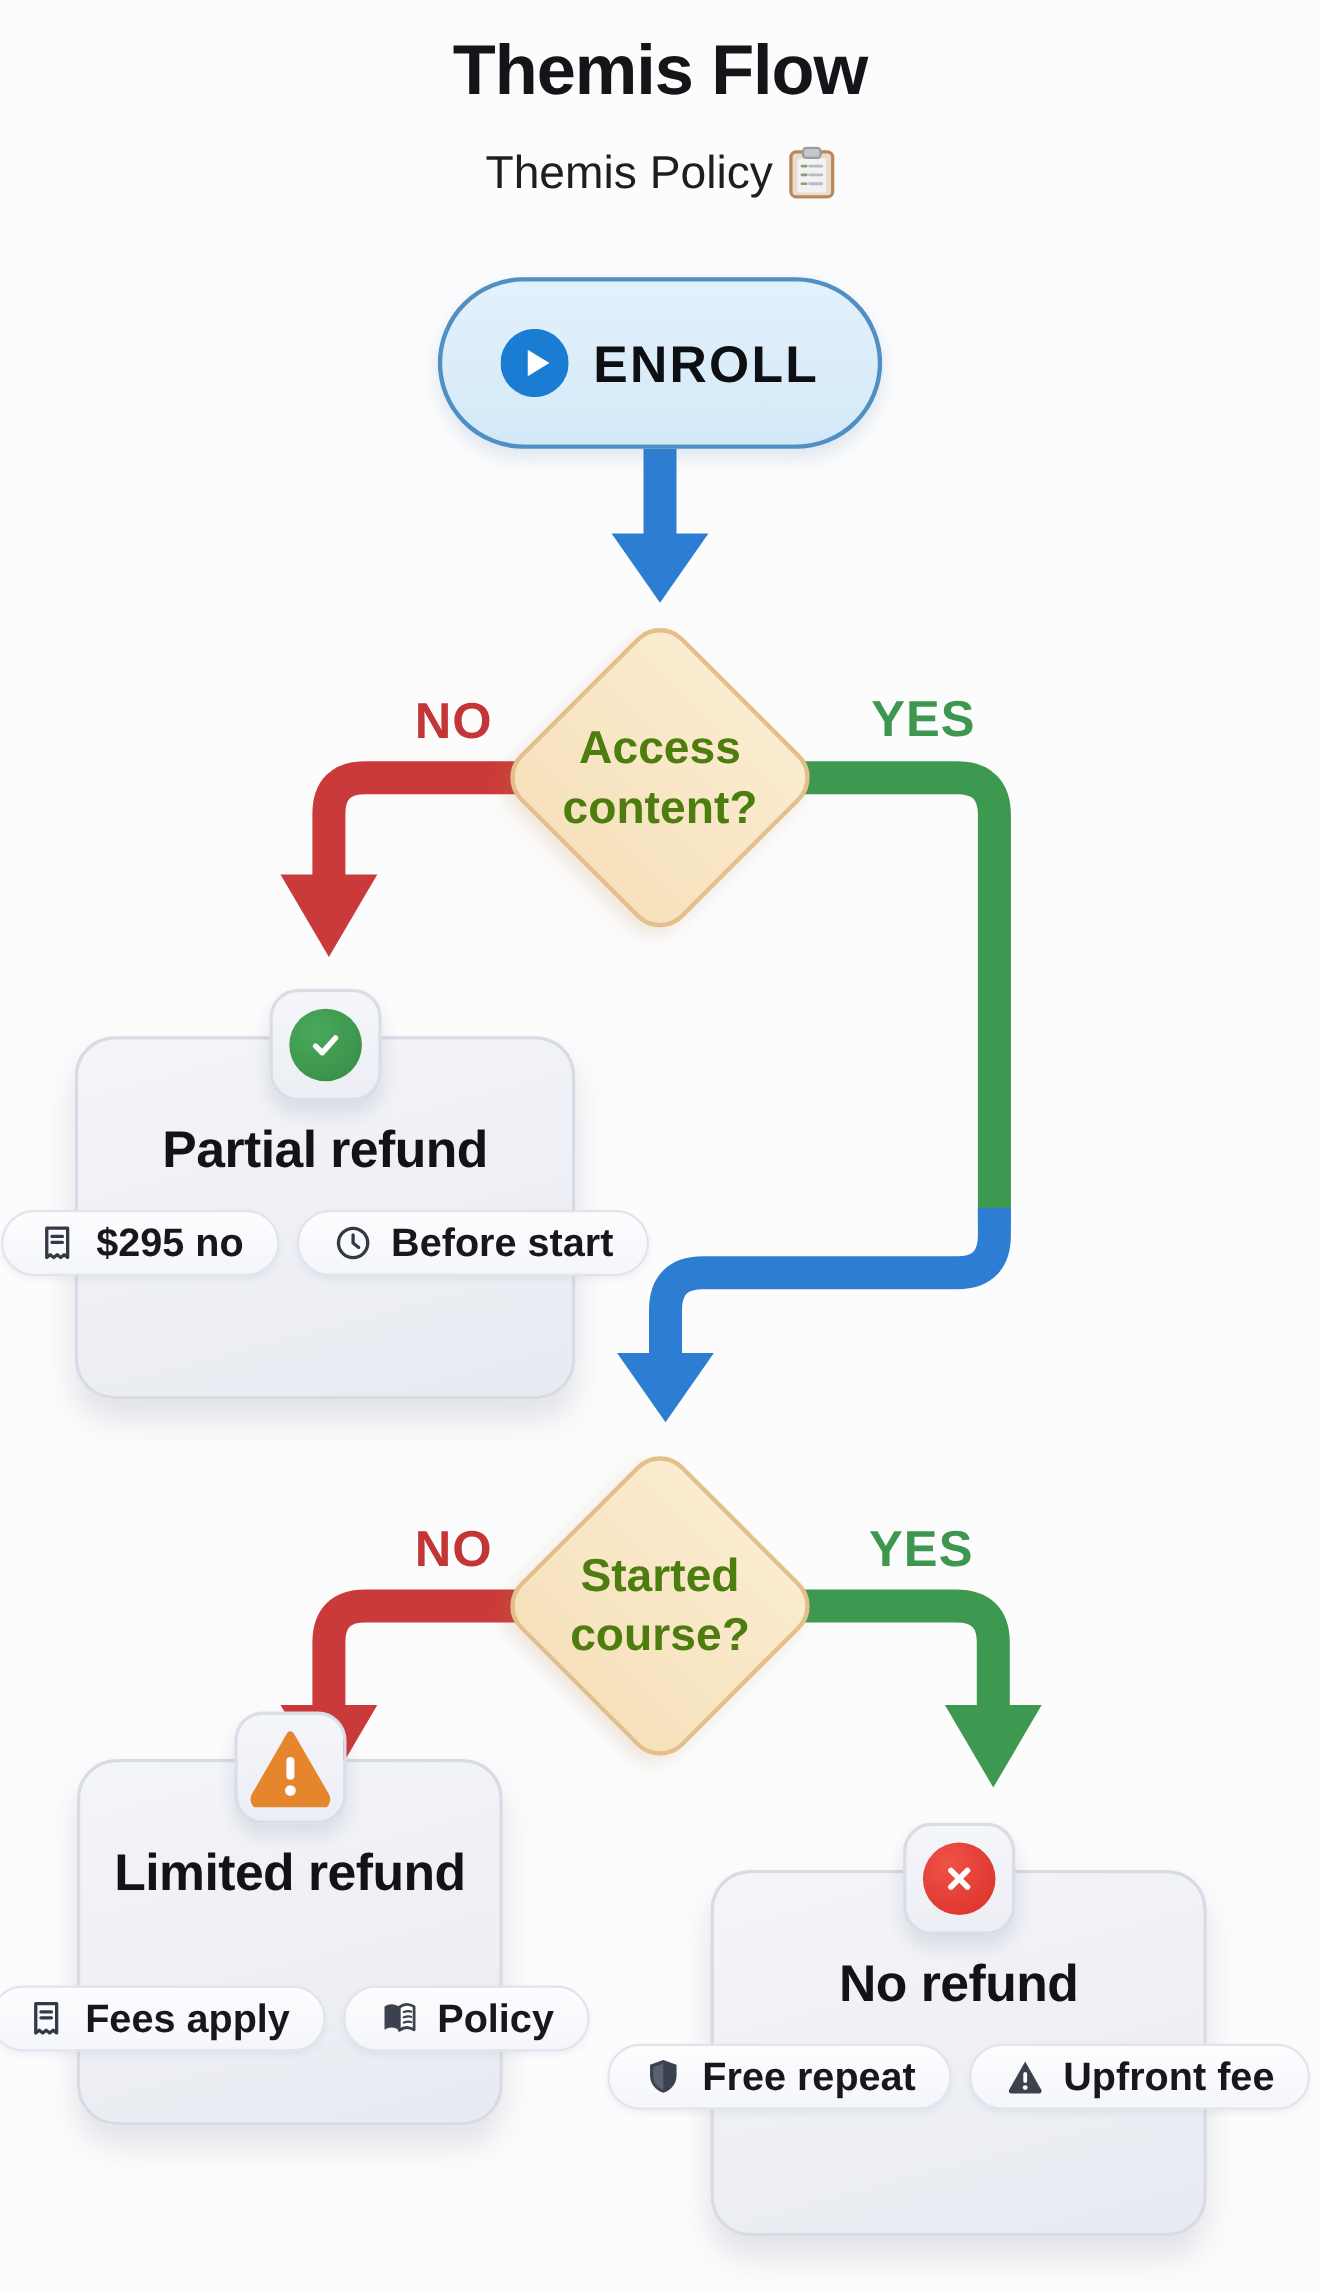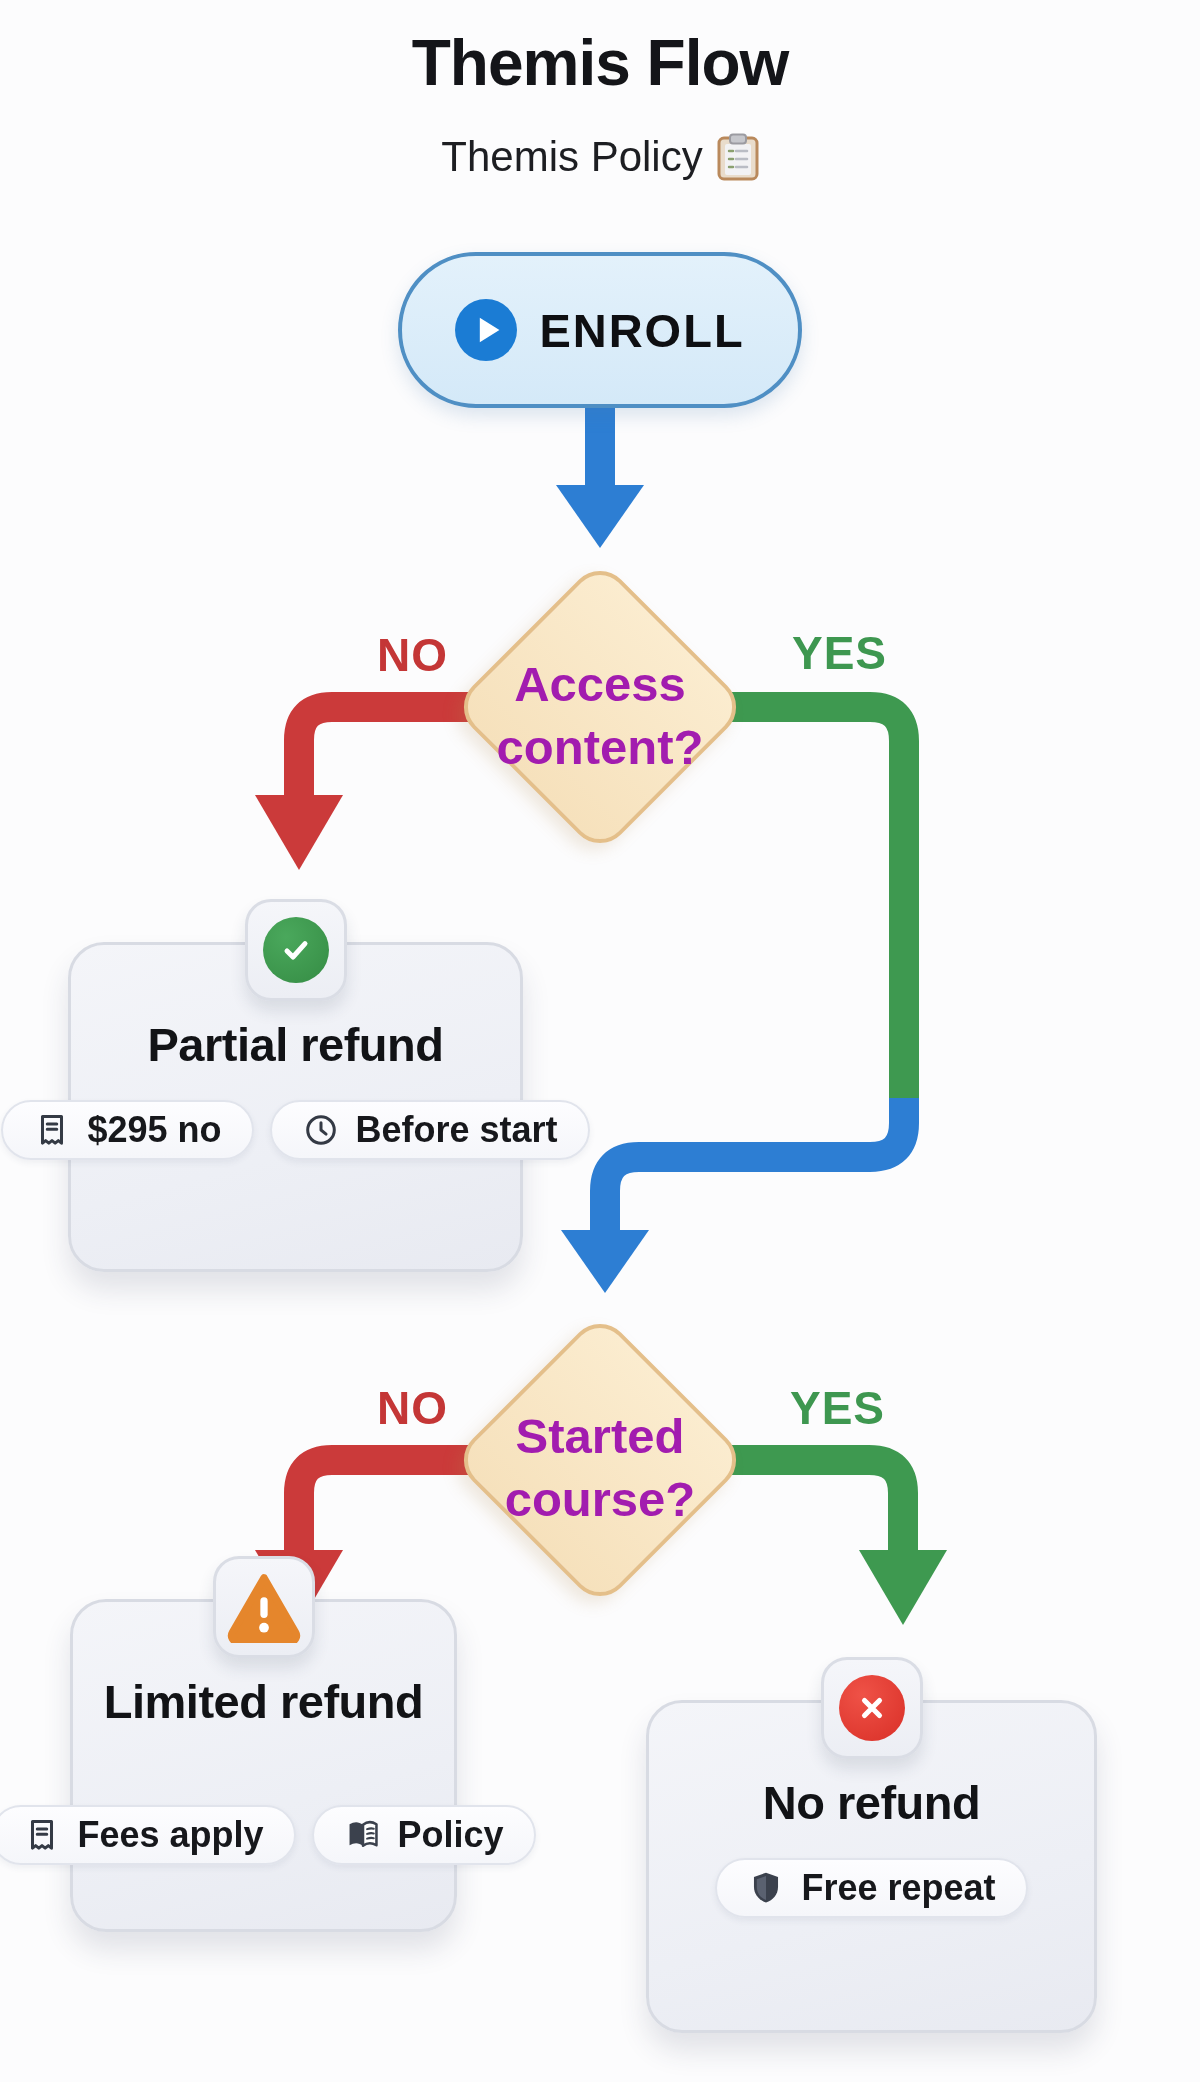--- a/index.html
+++ b/index.html
@@ -36,21 +36,21 @@
   
   .diamond{
     width:210px;height:210px;border-radius:30px;z-index:2;
     background:linear-gradient(180deg,#fbeccf,#f6e1bc);
     border:4px solid #e4bf8a;
     transform:rotate(45deg);
     box-shadow:0 10px 16px rgba(180,140,80,.18);
   }
   .diamond-label{
     width:300px;text-align:center;z-index:3;
-    font-size:49px;font-weight:700;line-height:1.28;color:#a21caf;
+    font-size:42px;font-weight:700;line-height:1.28;color:#4d7c0f;
   }
   .edge-label{
     z-index:3;font-size:46px;font-weight:800;letter-spacing:1px;text-align:right;width:130px;
   }
   .edge-no{color:#c43636;}
   .edge-yes{color:#3e9750;}
   
   .card{
     z-index:2;border-radius:36px;
     background:linear-gradient(165deg,#f4f5f9 0%,#edeff5 60%,#e8eaf1 100%);
@@ -210,16 +210,24 @@
     </div>
     <div class="card-title">No refund</div>
     <div class="chips">
       <div class="chip">
         <svg width="38" height="38" viewBox="0 0 24 24">
           <path d="M12 2.3l7.6 2.8v6.1c0 4.9-3.2 8.4-7.6 10-4.4-1.6-7.6-5.1-7.6-10V5.1z" fill="#3b414d"></path>
           <path d="M12 4.4v15.2c-3.4-1.4-5.8-4.2-5.8-8.4V6.5z" fill="#5a6170"></path>
         </svg>
         <span>Free repeat</span>
       </div>
+      <div class="chip">
+        <svg width="38" height="38" viewBox="0 0 24 24">
+          <path d="M12 3.2L21.2 19.4a1.5 1.5 0 0 1-1.3 2.2H4.1a1.5 1.5 0 0 1-1.3-2.2z" fill="#3b414d"></path>
+          <rect x="10.9" y="9.3" width="2.2" height="6.2" rx="1.1" fill="#ffffff"></rect>
+          <circle cx="12" cy="18.2" r="1.4" fill="#ffffff"></circle>
+        </svg>
+        <span>Upfront fee</span>
+      </div>
     </div>
   </div>
 
 </div>
 
 </body></html>

